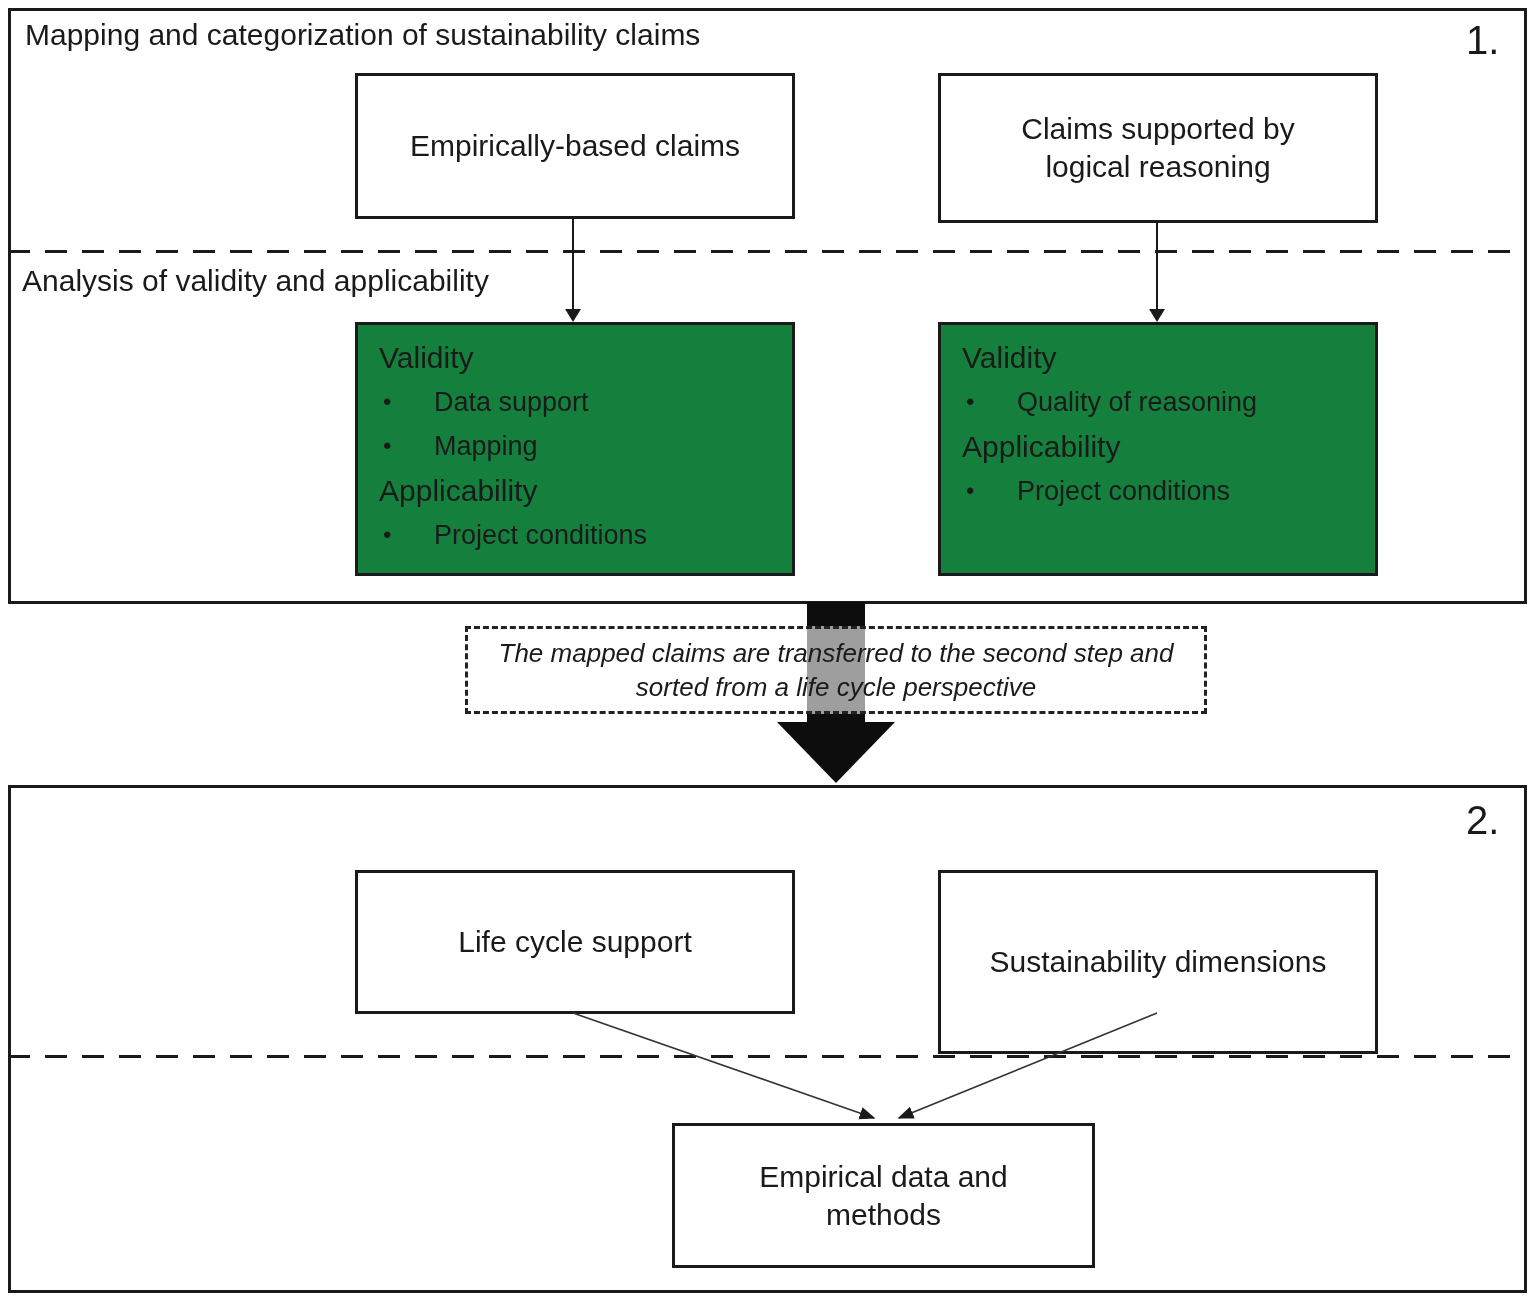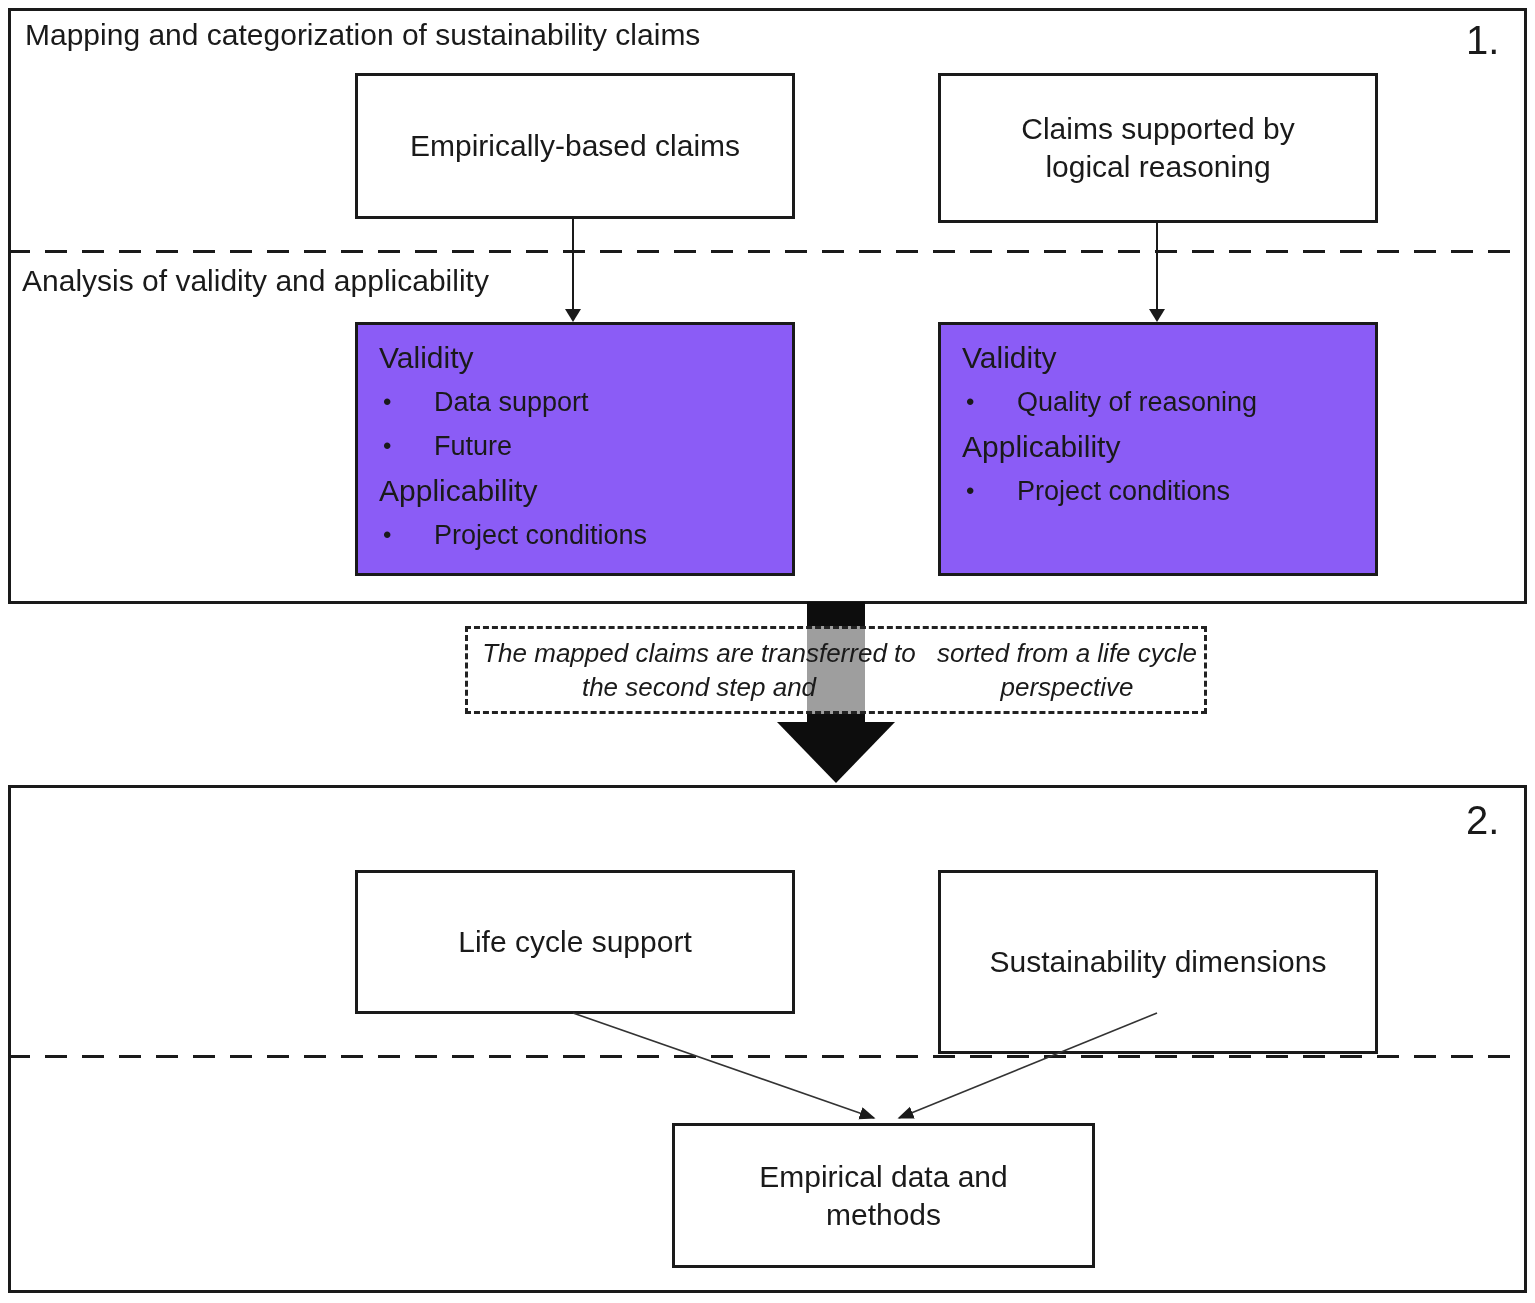--- a/index.html
+++ b/index.html
@@ -45,21 +45,21 @@
     line-height: 38px;
   }
 
   .dashed-divider {
     height: 3px;
     background: repeating-linear-gradient(90deg, #1a1a1a 0 22px, transparent 22px 37px);
   }
 
   .validity-box {
     border: 3px solid #1a1a1a;
-    background: #8b5cf6;
+    background: #15803d;
     padding: 10px 10px 0 21px;
   }
   .validity-heading {
     font-size: 30px;
     line-height: 45px;
     color: #1a1a1a;
   }
   .bullet-row {
     position: relative;
     padding-left: 55px;
@@ -97,23 +97,24 @@
     border-right: 59px solid transparent;
     border-top: 61px solid #0d0d0d;
     z-index: 1;
   }
 
   .note-box {
     border: 3px dashed #222222;
     background: rgba(255, 255, 255, 0.6);
     z-index: 2;
     display: flex;
+    flex-direction: column;
     align-items: center;
     justify-content: center;
-    text-align: center;
+    text-align: left;
     font-style: italic;
     font-size: 26px;
     line-height: 34px;
     color: #1a1a1a;
   }
 
   svg.connectors { z-index: 0; }
 </style>
 </head>
 <body>
@@ -145,21 +146,21 @@
   <div class="abs thin-arrow-head" style="left:1149px; top:309px;"></div>
 
   <div class="abs validity-box" style="left:355px; top:322px; width:440px; height:254px;">
     <div class="validity-heading">Validity</div>
     <div class="bullet-row">
       <span class="bullet-marker">•</span>
       <span>Data support</span>
     </div>
     <div class="bullet-row">
       <span class="bullet-marker">•</span>
-      <span>Future</span>
+      <span>Mapping</span>
     </div>
     <div class="validity-heading">Applicability</div>
     <div class="bullet-row">
       <span class="bullet-marker">•</span>
       <span>Project conditions</span>
     </div>
   </div>
 
   <div class="abs validity-box" style="left:938px; top:322px; width:440px; height:254px;">
     <div class="validity-heading">Validity</div>

